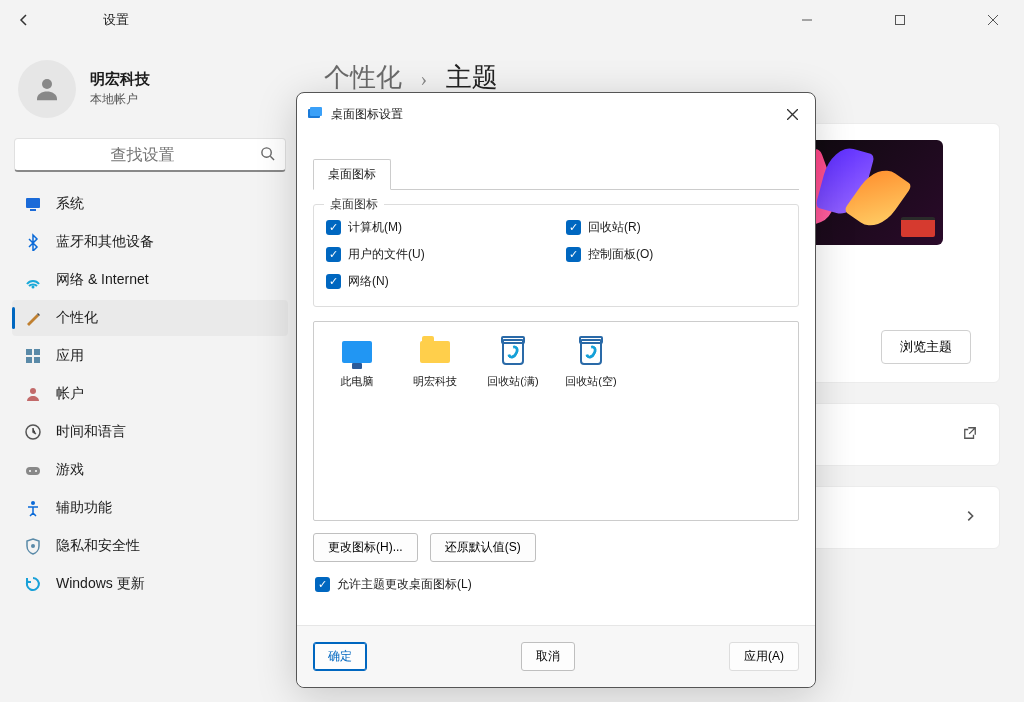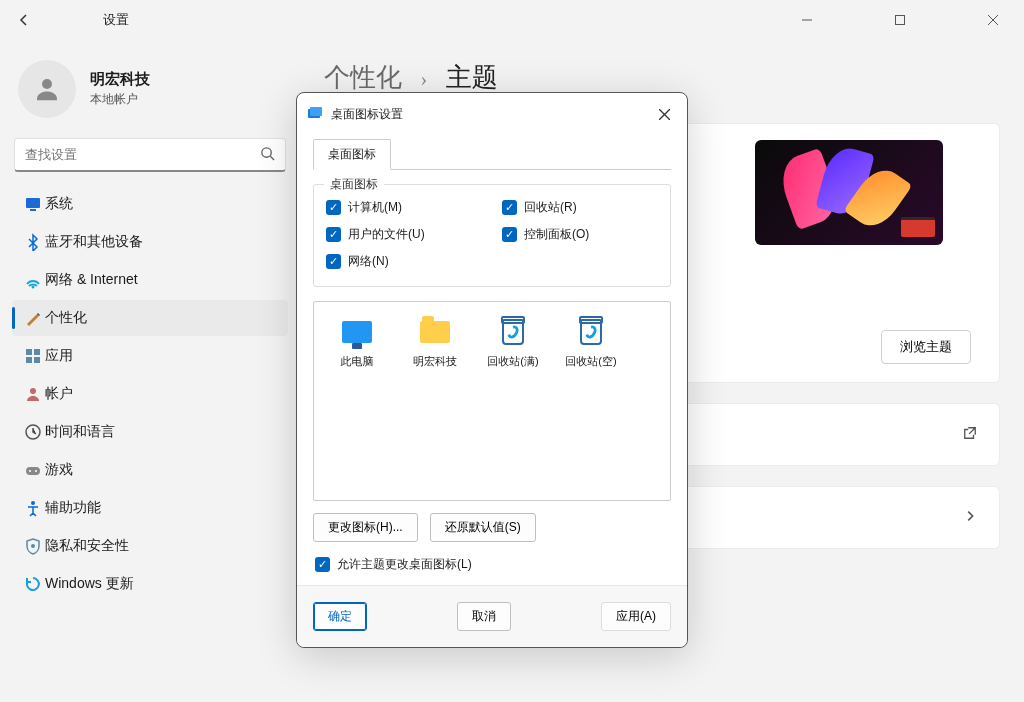--- a/index.html
+++ b/index.html
@@ -17,25 +17,25 @@
 
 
 .sidebar { width: 300px; padding: 12px 12px 0 12px; display: flex; flex-direction: column; }
 .profile { display: flex; align-items: center; gap: 14px; padding: 8px 6px 18px 6px; }
 .avatar { width: 58px; height: 58px; border-radius: 50%; background: #e6e6e6; display: flex; align-items: center; justify-content: center; color: #888; }
 .avatar svg { width: 30px; height: 30px; }
 .profile-name { font-weight: 600; font-size: 15px; }
 .profile-sub { font-size: 12px; color: #555; margin-top: 2px; }
 
 .searchwrap { background: #fff; border: 1px solid #e0e0e0; border-bottom: 2px solid #888; border-radius: 4px; display: flex; align-items: center; padding: 0 10px; height: 34px; margin: 2px 2px 14px 2px; }
-.searchwrap input { flex: 1; border: none; outline: none; font-size: 13px; background: transparent; }
+.searchwrap input { flex: 1; border: none; outline: none; font-size: 16px; background: transparent; text-align: center; }
 .searchwrap .sicon { color: #666; }
 
 .nav { display: flex; flex-direction: column; gap: 2px; }
-.nav-item { display: flex; align-items: center; gap: 3px; padding: 9px 12px; border-radius: 4px; cursor: pointer; position: relative; font-size: 14px; }
+.nav-item { display: flex; align-items: center; gap: 14px; padding: 9px 12px; border-radius: 4px; cursor: pointer; position: relative; font-size: 14px; }
 .nav-item.active { background: #eaeaea; }
 .nav-item.active::before { content: ""; position: absolute; left: 0; top: 7px; bottom: 7px; width: 3px; background: #0067c0; border-radius: 2px; }
 .nav-ico { width: 18px; height: 18px; display: flex; align-items: center; justify-content: center; }
 
 
 .main { flex: 1; padding: 20px 24px; position: relative; }
 .breadcrumb { font-size: 26px; font-weight: 400; color: #6b6b6b; font-family: "SimSun", serif; }
 .breadcrumb .sep { margin: 0 12px; color: #888; font-family: "Segoe UI"; font-size: 20px; }
 .breadcrumb .cur { color: #222; }
 
@@ -49,21 +49,21 @@
 
 .browse-btn { position: absolute; right: 28px; bottom: 18px; padding: 7px 18px; background: #fff; border: 1px solid #d0d0d0; border-radius: 4px; font-size: 13px; cursor: pointer; }
 
 .card.slim { margin-top: 20px; padding: 22px; display:flex; align-items:center; justify-content:flex-end; min-height:58px; }
 .chev { color:#555; }
 
 .feedback { display: flex; align-items: center; gap: 12px; color: #0067c0; font-size: 13px; margin-top: 22px; padding: 4px 8px; cursor: pointer; }
 .fbicon { width:18px; height:18px; color:#333; }
 
 
-.dialog { position: absolute; left: 296px; top: 92px; width: 392px; background: #fff; border: 1px solid #555; border-radius: 8px; box-shadow: 0 8px 40px rgba(0,0,0,0.18); z-index: 50; display: flex; flex-direction: column; }
+.dialog { position: absolute; left: 296px; top: 92px; width: 520px; background: #fff; border: 1px solid #555; border-radius: 8px; box-shadow: 0 8px 40px rgba(0,0,0,0.18); z-index: 50; display: flex; flex-direction: column; gap: 20px; }
 .dlg-title { display: flex; align-items: center; padding: 8px 10px; gap: 8px; }
 .dlg-title .ico { width:16px; height:16px; }
 .dlg-title .t { flex: 1; font-size: 12px; }
 .dlg-close { width: 26px; height: 26px; display: flex; align-items: center; justify-content: center; cursor: pointer; font-size: 14px; }
 
 .dlg-body { padding: 4px 16px 10px 16px; }
 .tab { display: inline-block; padding: 6px 14px; font-size: 12px; border: 1px solid #ccc; border-bottom: 1px solid #fff; background:#fff; border-radius: 2px 2px 0 0; position: relative; z-index:2; }
 .tabline { height:1px; background:#ccc; margin-top:-1px; }
 
 .group { border: 1px solid #ddd; border-radius: 3px; margin-top: 14px; padding: 14px 12px 16px 12px; position: relative; }

